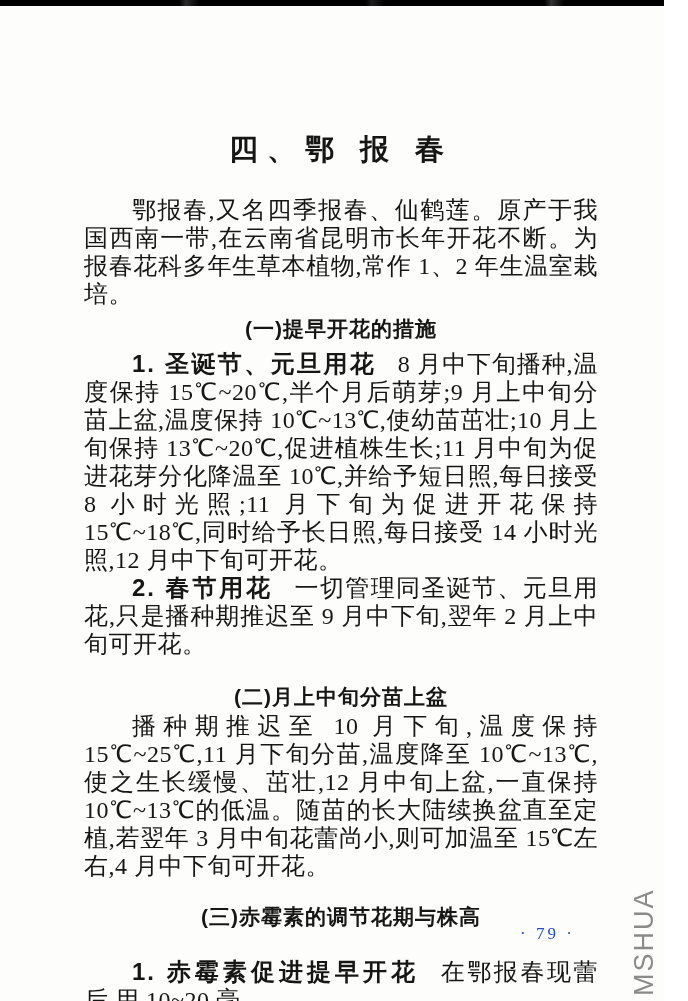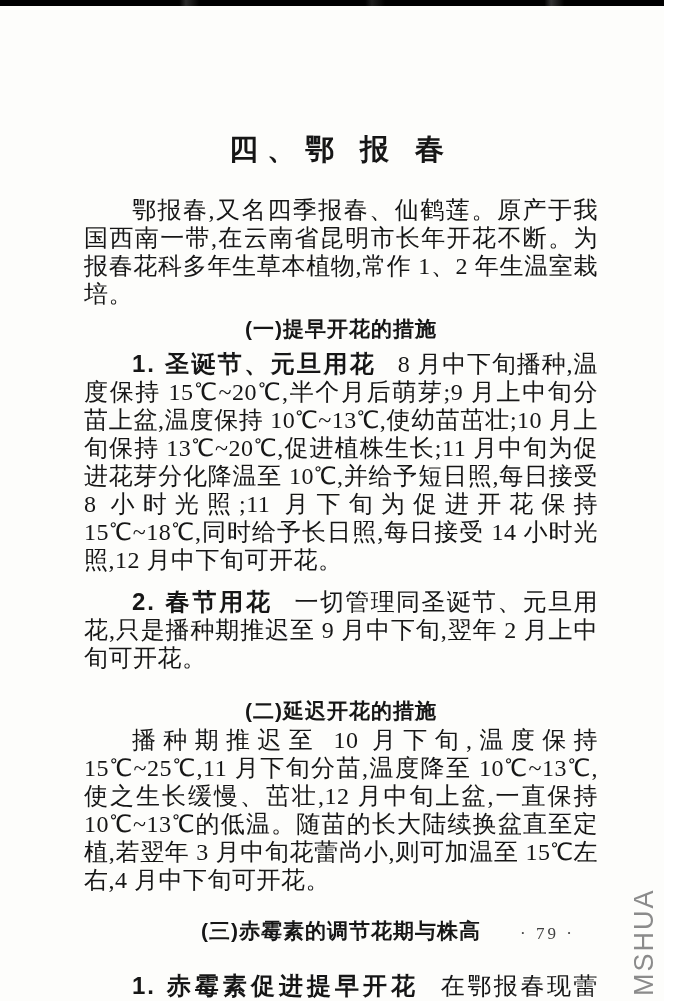--- a/index.html
+++ b/index.html
@@ -53,38 +53,38 @@
     margin: 0;
     font-family: "Liberation Sans", sans-serif;
     font-weight: 700;
     font-size: 21px;
     line-height: 26px;
     text-align: center;
     letter-spacing: 1px;
   }
   .h1 { margin-top: 8px; }
   .p2 { margin-top: 8px; }
-  .p3 { margin-top: 14px; }
+  .p3 { }
   .h2 { margin-top: 26px; }
   .p4 { margin-top: 2px; }
   .h3 { margin-top: 24px; }
   .p5 { margin-top: 28px; }
   .lead {
     font-family: "Liberation Sans", sans-serif;
     font-weight: 700;
     letter-spacing: 2px;
     margin-right: 0.9em;
   }
   .page-number {
     position: absolute;
     left: 520px;
     top: 924px;
     font-size: 17px;
     letter-spacing: 3px;
-    color: #404040;
+    color: #1d4ed8;
     white-space: nowrap;
   }
   .watermark {
     position: absolute;
     top: 876px;
     right: 4px;
     height: 120px;
     writing-mode: vertical-rl;
     transform: rotate(180deg);
     font-family: "Liberation Sans", sans-serif;
@@ -109,21 +109,21 @@
     <h2 class="heading h1">(一)提早开花的措施</h2>
 
     <p class="para p2">
       <span class="lead">1. 圣诞节、元旦用花</span><span>8 月中下旬播种,温度保持 15℃~20℃,半个月后萌芽;9 月上中旬分苗上盆,温度保持 10℃~13℃,使幼苗茁壮;10 月上旬保持 13℃~20℃,促进植株生长;11 月中旬为促进花芽分化降温至 10℃,并给予短日照,每日接受 8 小时光照;11 月下旬为促进开花保持 15℃~18℃,同时给予长日照,每日接受 14 小时光照,12 月中下旬可开花。</span>
     </p>
 
     <p class="para p3">
       <span class="lead">2. 春节用花</span><span>一切管理同圣诞节、元旦用花,只是播种期推迟至 9 月中下旬,翌年 2 月上中旬可开花。</span>
     </p>
 
-    <h2 class="heading h2">(二)延迟开花的措施</h2>
+    <h2 class="heading h2">(二)月上中旬分苗上盆</h2>
 
     <p class="para p4">播种期推迟至 10 月下旬,温度保持 15℃~25℃,11 月下旬分苗,温度降至 10℃~13℃,使之生长缓慢、茁壮,12 月中旬上盆,一直保持 10℃~13℃的低温。随苗的长大陆续换盆直至定植,若翌年 3 月中旬花蕾尚小,则可加温至 15℃左右,4 月中下旬可开花。</p>
 
     <h2 class="heading h3">(三)赤霉素的调节花期与株高</h2>
 
     <p class="para p5">
       <span class="lead">1. 赤霉素促进提早开花</span><span>在鄂报春现蕾后,用 10~20 毫</span>
     </p>
 
   </div>

